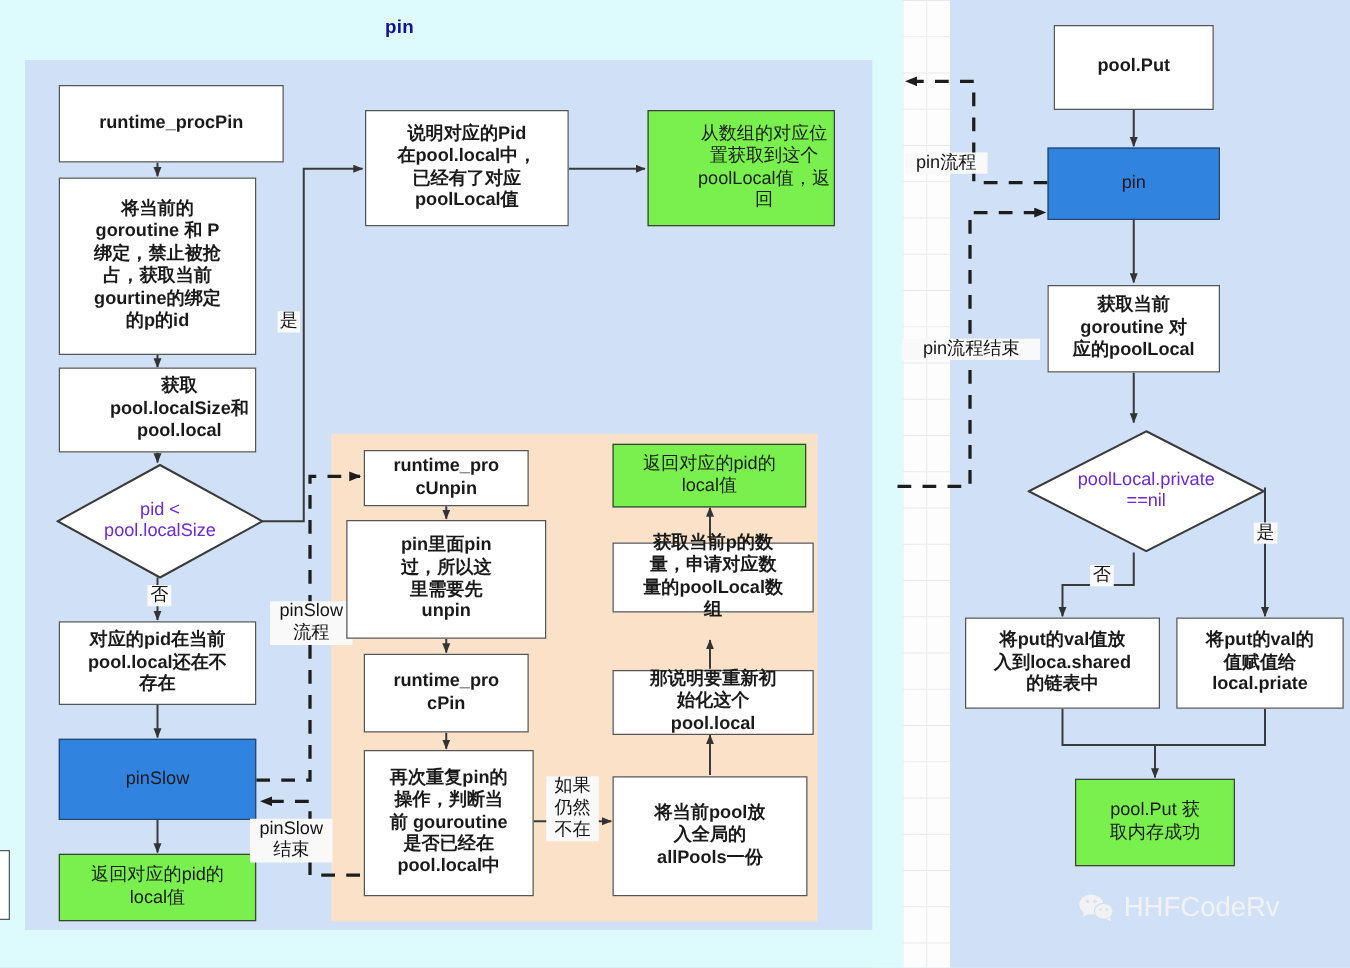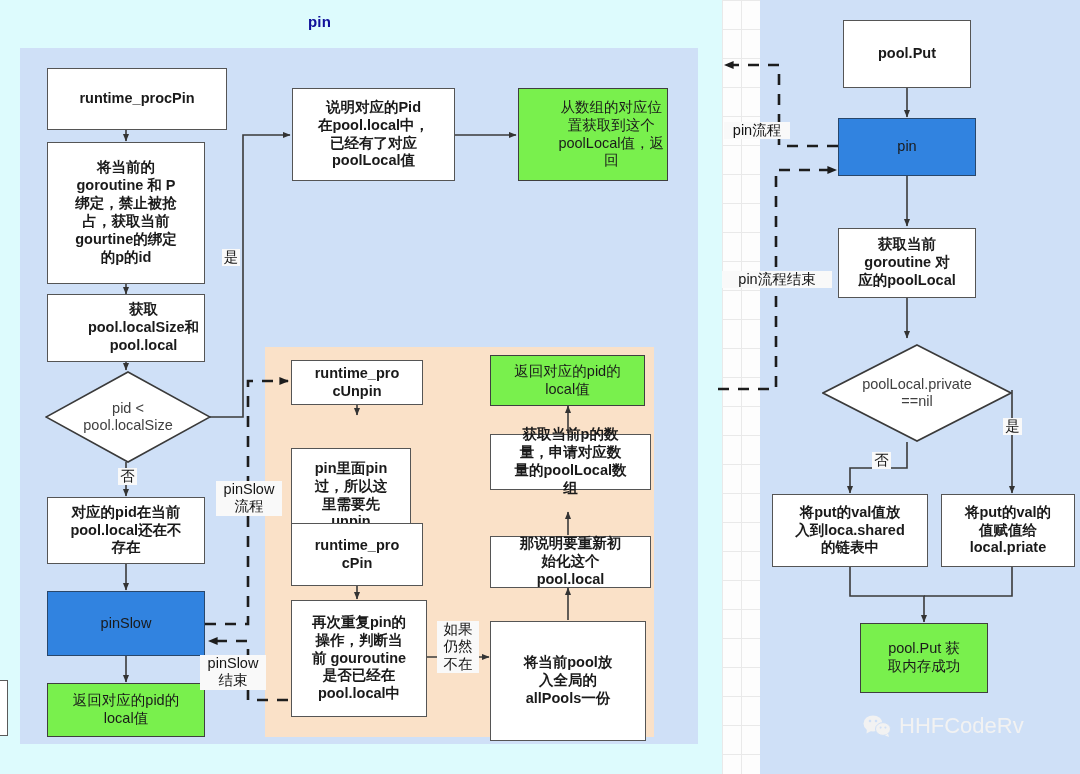--- a/index.html
+++ b/index.html
@@ -39,21 +39,21 @@
     font-size:14.5px;color:#1a1a1a;line-height:1.24;padding:1px 3px;}
   .node.white{background:#ffffff;font-weight:bold;}
   .node.green{background:#79f04d;border-color:#3f3f3f;}
   .node.blue{background:#3183e0;border-color:#29476b;}
 
   
   .diamond{position:absolute;}
   .diamond .dshape{position:absolute;left:0;top:0;width:100%;height:100%;}
   .diamond .dtext{position:absolute;left:0;top:0;width:100%;height:100%;
     display:flex;align-items:center;justify-content:center;text-align:center;
-    font-size:14.5px;color:#404040;line-height:1.2;}
+    font-size:14.5px;color:#6d28d9;line-height:1.2;}
 
   
   .elabel{position:absolute;background:#f9f9f9;font-size:14.5px;color:#141414;
     line-height:1.2;text-align:center;padding:0 1px;white-space:pre-line;}
 
   
   #wires{position:absolute;left:0;top:0;width:1080px;height:774px;pointer-events:none;}
 
   
   #watermark{position:absolute;left:862px;top:713px;display:flex;align-items:center;gap:7px;
@@ -193,41 +193,41 @@
   <div class="elabel" style="left:216px;top:481px;width:64px;">pinSlow
 流程</div>
   <div class="elabel" style="left:200px;top:655px;width:64px;">pinSlow
 结束</div>
 
   <div class="node white" style="left:291px;top:360px;width:132px;height:45px;">
     <span style="white-space:pre-line">runtime_pro
 cUnpin</span>
   </div>
 
-  <div class="node white" style="left:291px;top:416px;width:120px;height:95px;margin-top:32px;">
+  <div class="node white" style="left:277px;top:416px;width:160px;height:95px;">
     <span style="white-space:pre-line">pin里面pin
 过，所以这
 里需要先
 unpin</span>
   </div>
 
   <div class="node white" style="left:291px;top:523px;width:132px;height:63px;">
     <span style="white-space:pre-line">runtime_pro
 cPin</span>
   </div>
 
   <div class="node white" style="left:291px;top:600px;width:136px;height:117px;">
     <span style="white-space:pre-line">再次重复pin的
 操作，判断当
 前 gouroutine
 是否已经在
 pool.local中</span>
   </div>
 
-  <div class="node white" style="left:490px;top:621px;width:156px;height:120px;">
+  <div class="node white" style="left:490px;top:621px;width:156px;height:96px;">
     <span style="white-space:pre-line">将当前pool放
 入全局的
 allPools一份</span>
   </div>
 
   <div class="node white" style="left:490px;top:536px;width:161px;height:52px;">
     <span style="white-space:pre-line">那说明要重新初
 始化这个
 pool.local</span>
   </div>

